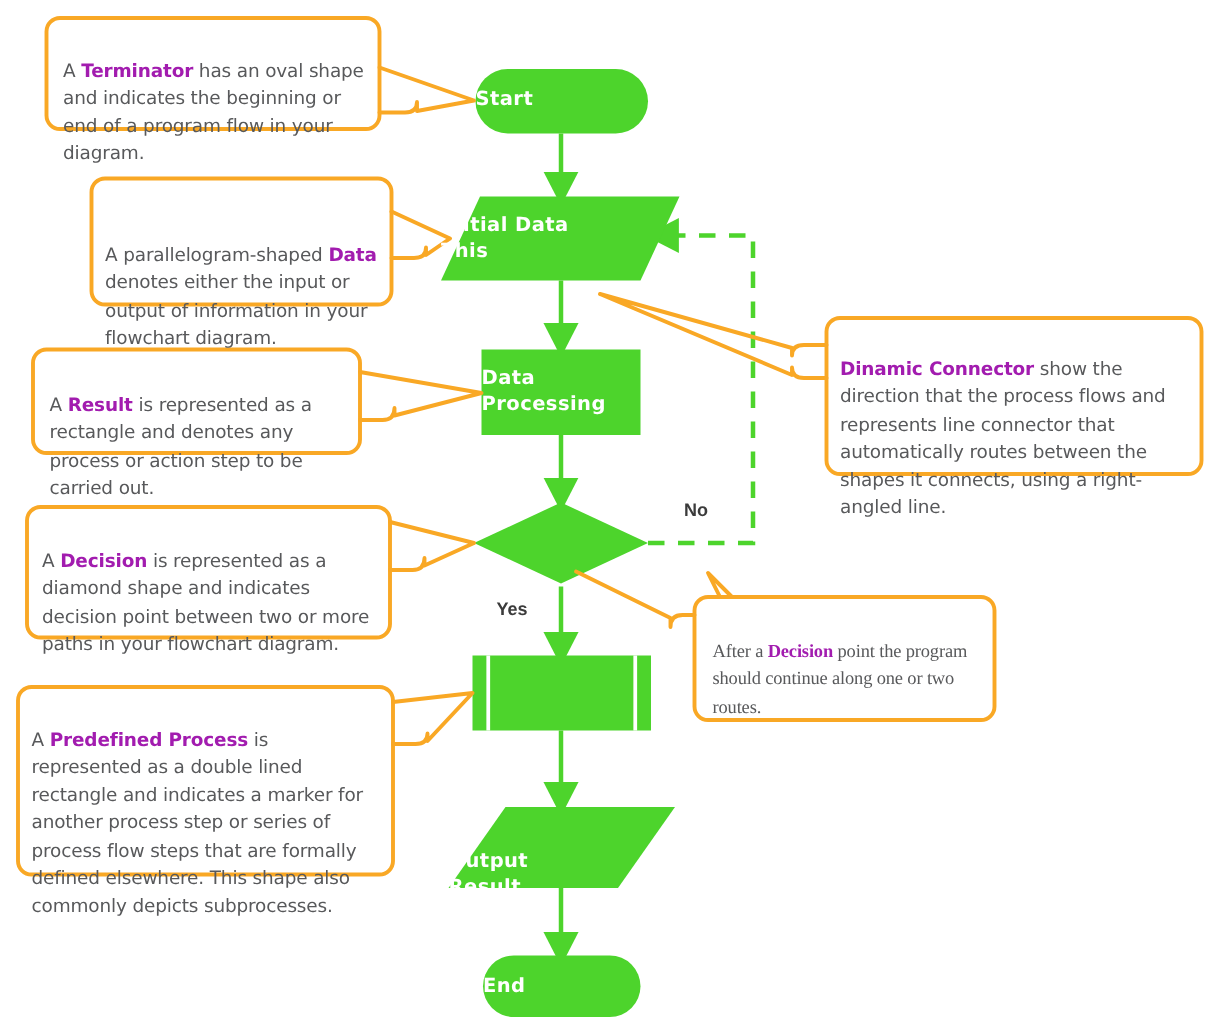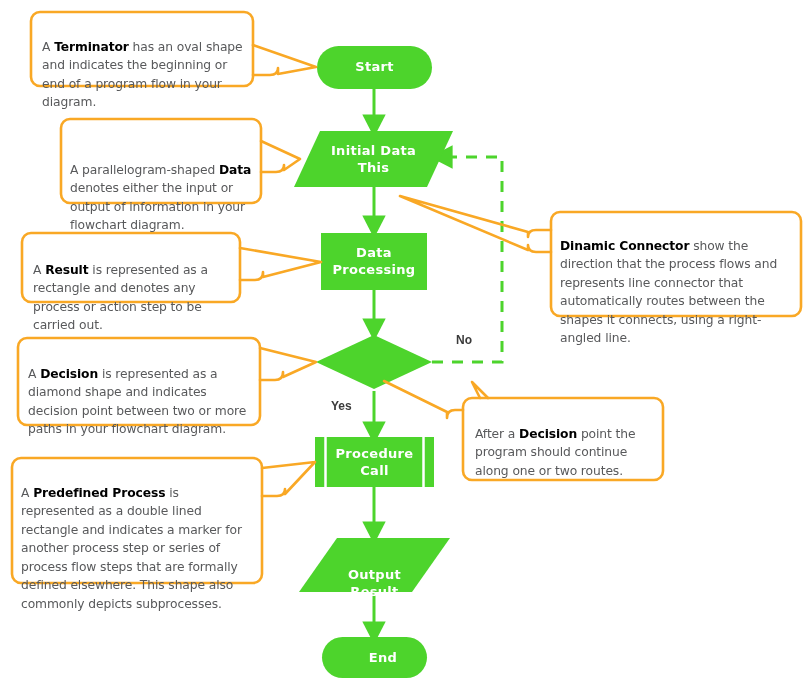--- a/index.html
+++ b/index.html
@@ -36,21 +36,20 @@
 
   
   .shape-label {
     position: absolute;
     z-index: 4;
     color: #ffffff;
     font-family: "DejaVu Sans", sans-serif;
     font-size: 13px;
     font-weight: bold;
     line-height: 17px;
-    text-align: center;
     letter-spacing: 0.3px;
     pointer-events: none;
     white-space: pre-line;
   }
 
   
   .edge-label {
     position: absolute;
     z-index: 4;
     color: #3b3b3b;
@@ -64,21 +63,21 @@
   .note-text {
     position: absolute;
     z-index: 5;
     color: #58595b;
     font-family: "DejaVu Sans", sans-serif;
     font-size: 12.3px;
     line-height: 18.5px;
     white-space: pre-line;
     letter-spacing: -0.1px;
   }
-  .note-text b { color: #000000; font-weight: bold; }
+  .note-text b { color: #a21caf; font-weight: bold; }
 </style>
 </head>
 <body>
 
 <div id="canvas">
 
   <svg class="layer shapes" viewBox="0 0 809 680">
     <defs>
       <marker id="arrowGreen" markerWidth="9" markerHeight="9" refX="4.2" refY="4.5" orient="auto" markerUnits="strokeWidth">
         <path d="M0,0.6 L0,8.4 L7.6,4.5 z" fill="#4dd42c"></path>
@@ -149,22 +148,20 @@
 
   <div class="shape-label" style="left:317px; top:58px; width:115px;">Start</div>
 
   <div class="shape-label" style="left:294px; top:142px; width:159px;">Initial Data
 This</div>
 
   <div class="shape-label" style="left:321px; top:244px; width:106px;">Data
 Processing</div>
 
 
-  <div class="shape-label" style="left:315px; top:445px; width:119px;">Procedure
-Call</div>
 
   <div class="shape-label" style="left:299px; top:546px; width:151px;margin-top:20px;">Output
 Result</div>
 
   <div class="shape-label" style="left:322px; top:649px; width:122px;">End</div>
 
   <div class="edge-label" style="left:456px; top:333px;">No</div>
 
   <div class="edge-label" style="left:331px; top:399px;">Yes</div>
 
@@ -185,17 +182,17 @@
   </div>
 
   <div class="note-text" style="left:21px; top:465px; width:233px;">
     <span>A </span><b>Predefined Process</b><span> is represented as a double lined rectangle and indicates a marker for another process step or series of process flow steps that are formally defined elsewhere. This shape also commonly depicts subprocesses.</span>
   </div>
 
   <div class="note-text" style="left:560px; top:218px; width:234px;">
     <span></span><b>Dinamic Connector</b><span> show the direction that the process flows and represents line connector that automatically routes between the shapes it connects, using a right-angled line.</span>
   </div>
 
-  <div class="note-text" style="left:475px; top:406px; width:178px;">
+  <div class="note-text" style="left:475px; top:406px; width:178px;font-family:Liberation Serif, serif;">
     <span>After a </span><b>Decision</b><span> point the program should continue along one or two routes.</span>
   </div>
 
 </div>
 
 </body></html>

